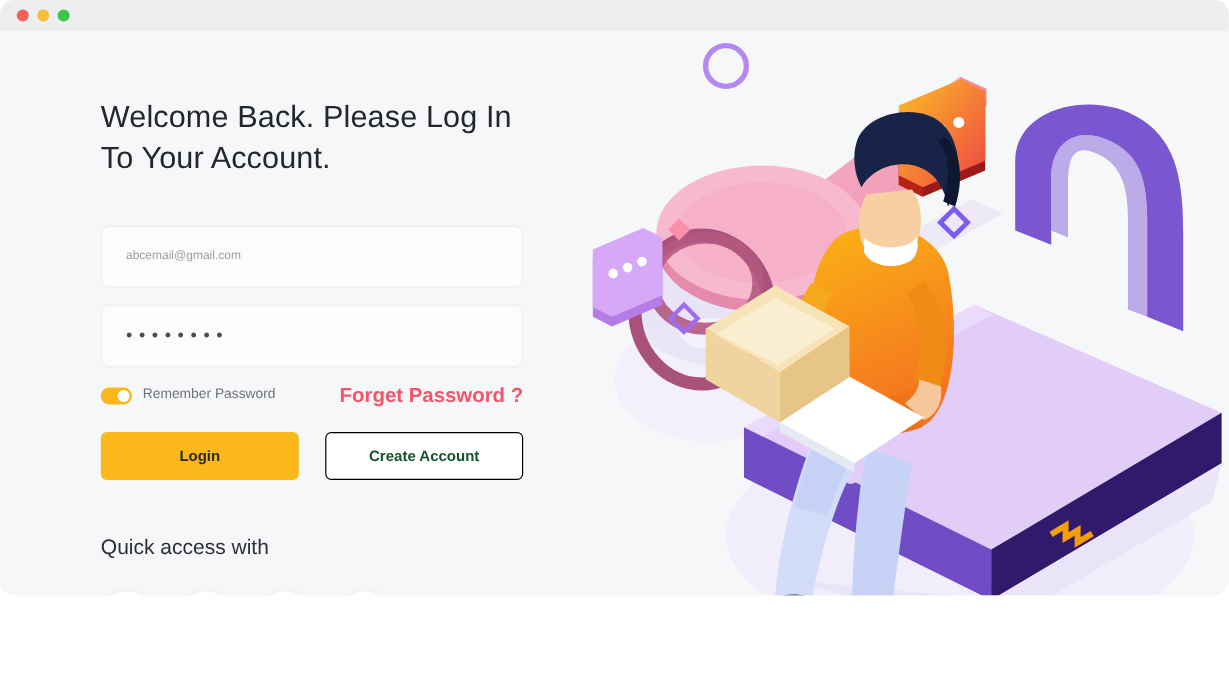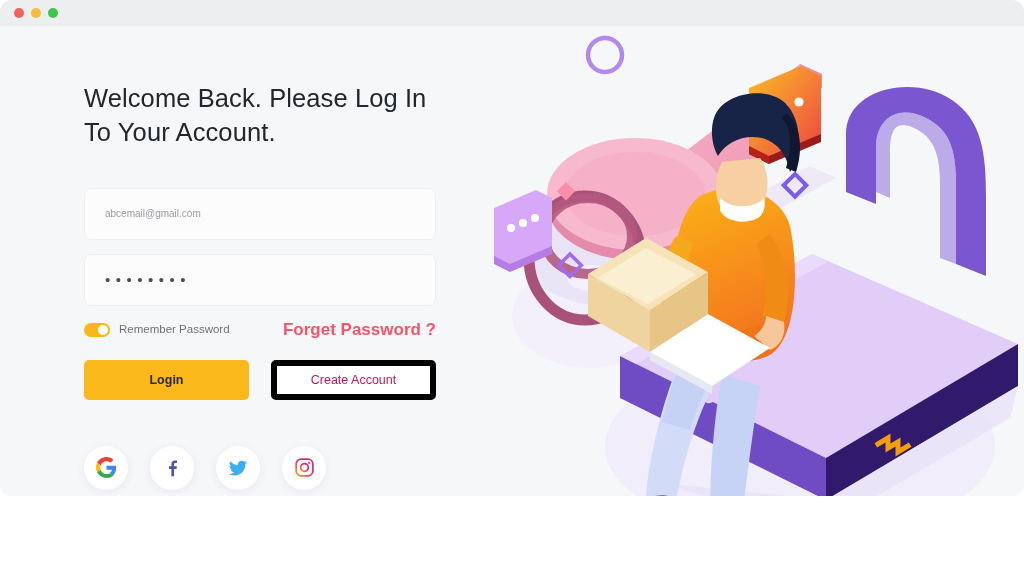--- a/index.html
+++ b/index.html
@@ -98,22 +98,22 @@
     width: 165px; height: 40px;
     border-radius: 5px;
     display: flex; align-items: center; justify-content: center;
     font-size: 12.5px;
     cursor: pointer;
     border: none;
     font-family: "Liberation Sans", sans-serif;
   }
   .btn.primary { background: #fab81b; color: #2b2b2b; font-weight: 600; }
   .btn.secondary {
-    background: #ffffff; color: #be185d; font-weight: 400;
-    border: 6px solid #000000;
+    background: #ffffff; color: #14532d; font-weight: 700;
+    border: 1px solid #000000;
   }
   .quick-title {
     font-size: 17.5px; color: #2c3036;
     margin: 0 0 26px 0; font-weight: 400;
   }
   .socials { display: flex; gap: 22px; }
   .social {
     width: 44px; height: 44px; border-radius: 50%;
     background: #ffffff;
     display: flex; align-items: center; justify-content: center;
@@ -277,20 +277,21 @@
           <span class="remember-label">Remember Password</span>
         </div>
         <a class="forget-link" href="#">Forget Password ?</a>
       </div>
 
       <div class="buttons">
         <button class="btn primary">Login</button>
         <button class="btn secondary">Create Account</button>
       </div>
 
+      <h2 class="quick-title">Quick access with</h2>
 
       <div class="socials">
         <div class="social">
           <svg width="21" height="21" viewBox="0 0 48 48">
             <path fill="#EA4335" d="M24 9.5c3.5 0 6.6 1.2 9 3.6l6.8-6.8C35.6 2.4 30.2 0 24 0 14.6 0 6.5 5.4 2.6 13.2l7.9 6.1C12.4 13.5 17.7 9.5 24 9.5z"></path>
             <path fill="#4285F4" d="M46.1 24.6c0-1.6-.1-3.2-.4-4.6H24v9.1h12.4c-.5 2.9-2.2 5.4-4.7 7l7.6 5.9c4.4-4.1 6.8-10.1 6.8-17.4z"></path>
             <path fill="#FBBC05" d="M10.5 28.7c-.5-1.5-.8-3-.8-4.7s.3-3.2.8-4.7l-7.9-6.1C1 16.4 0 20.1 0 24s1 7.6 2.6 10.8l7.9-6.1z"></path>
             <path fill="#34A853" d="M24 48c6.5 0 11.9-2.1 15.9-5.8l-7.6-5.9c-2.1 1.4-4.8 2.3-8.3 2.3-6.3 0-11.6-4-13.5-9.7l-7.9 6.1C6.5 42.6 14.6 48 24 48z"></path>
           </svg>
         </div>

